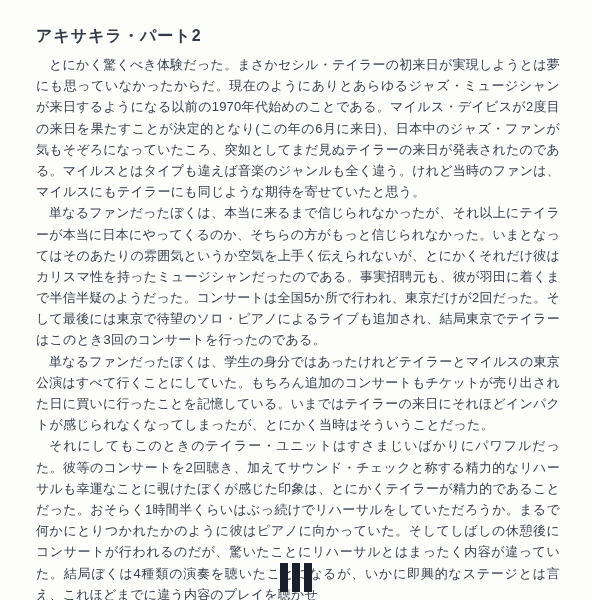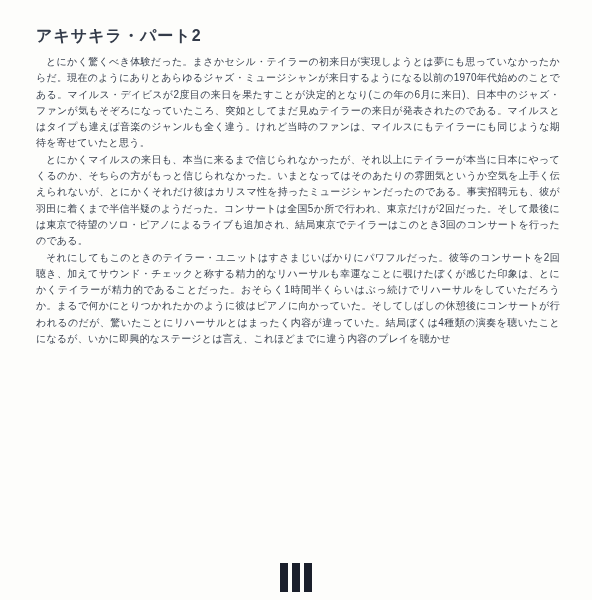--- a/index.html
+++ b/index.html
@@ -20,21 +20,21 @@
   }
   .doc-title {
     margin: 0 0 7px 0;
     font-size: 16px;
     font-weight: 600;
     letter-spacing: 1px;
     color: #333b49;
   }
   .doc-body p {
     margin: 0;
-    font-size: 10px;
+    font-size: 13px;
     line-height: 1.63;
     text-align: justify;
     text-indent: 1em;
     letter-spacing: 0.2px;
     color: #39414f;
   }
   .bars-mark {
     position: absolute;
     left: 0;
     right: 0;
@@ -51,21 +51,22 @@
   }
 </style>
 </head>
 <body>
 
 <div class="page">
   <h1 class="doc-title">アキサキラ・パート2</h1>
 
   <div class="doc-body">
     <p>とにかく驚くべき体験だった。まさかセシル・テイラーの初来日が実現しようとは夢にも思っていなかったからだ。現在のようにありとあらゆるジャズ・ミュージシャンが来日するようになる以前の1970年代始めのことである。マイルス・デイビスが2度目の来日を果たすことが決定的となり(この年の6月に来日)、日本中のジャズ・ファンが気もそぞろになっていたころ、突如としてまだ見ぬテイラーの来日が発表されたのである。マイルスとはタイプも違えば音楽のジャンルも全く違う。けれど当時のファンは、マイルスにもテイラーにも同じような期待を寄せていたと思う。</p>
-    <p>とにかくマイルスの来日も、本当に来るまで信じられなかったが、それ以上にテイラーが本当に日本にやってくるのか、そちらの方がもっと信じられなかった。いまとなってはそのあたりの雰囲気というか空気を上手く伝えられないが、とにかくそれだけ彼はカリスマ性を持ったミュージシャンだったのである。事実招聘元も、彼が羽田に着くまで半信半疑のようだった。コンサートは全国5か所で行われ、東京だけが2回だった。そして最後には東京で待望のソロ・ピアノによるライブも追加され、結局東京でテイラーはこのとき3回のコンサートを行ったのである。</p>
+    <p>単なるファンだったぼくは、本当に来るまで信じられなかったが、それ以上にテイラーが本当に日本にやってくるのか、そちらの方がもっと信じられなかった。いまとなってはそのあたりの雰囲気というか空気を上手く伝えられないが、とにかくそれだけ彼はカリスマ性を持ったミュージシャンだったのである。事実招聘元も、彼が羽田に着くまで半信半疑のようだった。コンサートは全国5か所で行われ、東京だけが2回だった。そして最後には東京で待望のソロ・ピアノによるライブも追加され、結局東京でテイラーはこのとき3回のコンサートを行ったのである。</p>
+    <p>単なるファンだったぼくは、学生の身分ではあったけれどテイラーとマイルスの東京公演はすべて行くことにしていた。もちろん追加のコンサートもチケットが売り出された日に買いに行ったことを記憶している。いまではテイラーの来日にそれほどインパクトが感じられなくなってしまったが、とにかく当時はそういうことだった。</p>
     <p>それにしてもこのときのテイラー・ユニットはすさまじいばかりにパワフルだった。彼等のコンサートを2回聴き、加えてサウンド・チェックと称する精力的なリハーサルも幸運なことに覗けたぼくが感じた印象は、とにかくテイラーが精力的であることだった。おそらく1時間半くらいはぶっ続けでリハーサルをしていただろうか。まるで何かにとりつかれたかのように彼はピアノに向かっていた。そしてしばしの休憩後にコンサートが行われるのだが、驚いたことにリハーサルとはまったく内容が違っていた。結局ぼくは4種類の演奏を聴いたことになるが、いかに即興的なステージとは言え、これほどまでに違う内容のプレイを聴かせ</p>
   </div>
 
   <div class="bars-mark">
     <span class="bar"></span>
     <span class="bar"></span>
     <span class="bar"></span>
   </div>
 </div>
 

